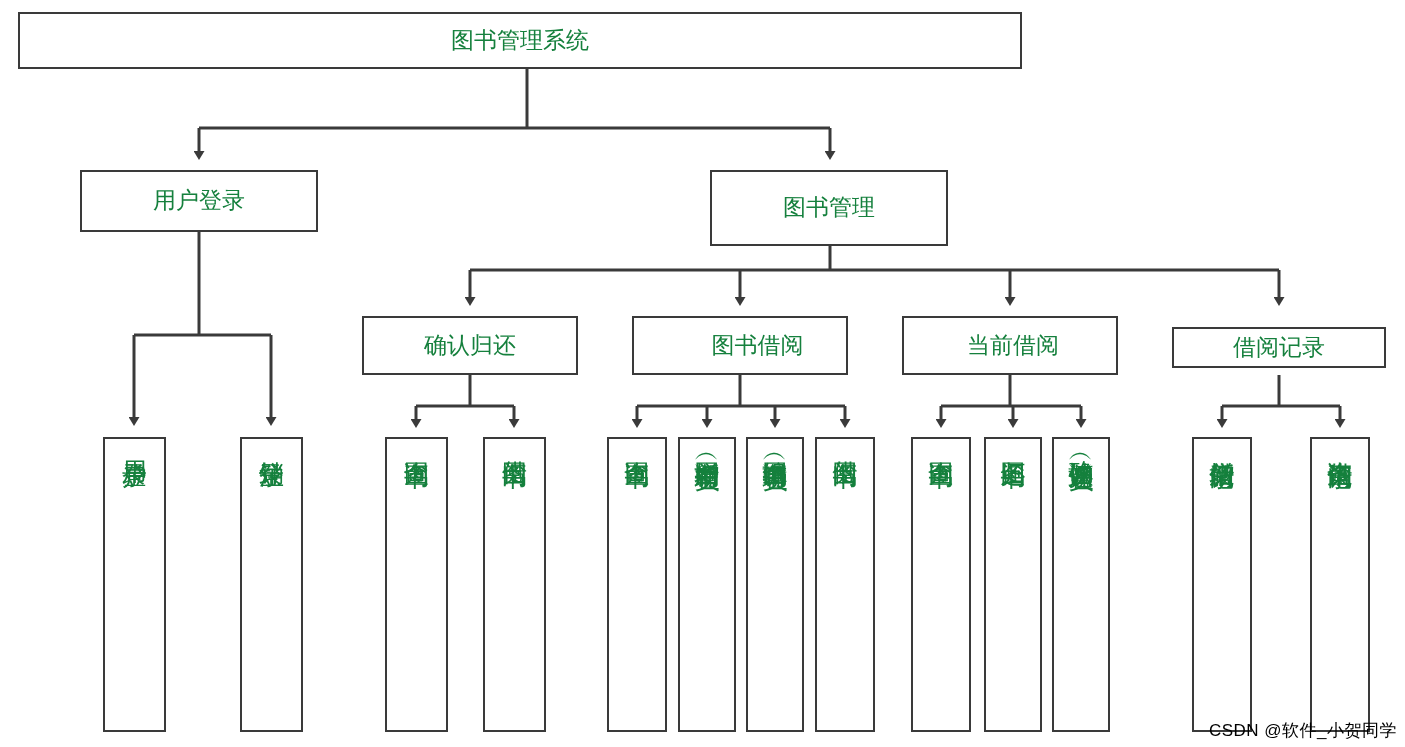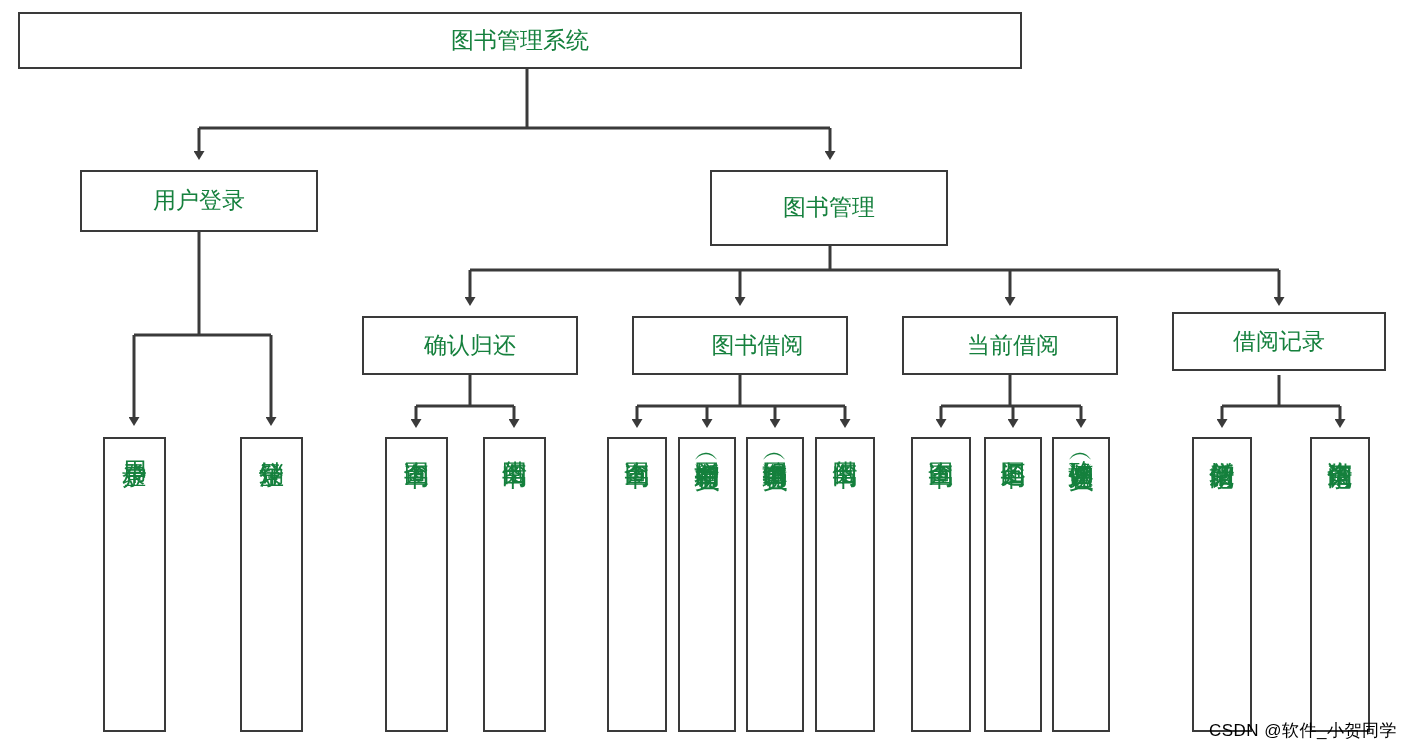--- a/index.html
+++ b/index.html
@@ -134,21 +134,21 @@
 
   <div class="node horiz" id="node-l3-0" style="left: 362px; top: 316px; width: 216px; height: 59px;">
     <span class="label">确认归还</span>
   </div>
   <div class="node horiz" id="node-l3-1" style="left: 632px; top: 316px; width: 216px; height: 59px; padding-left: 35px;">
     <span class="label">图书借阅</span>
   </div>
   <div class="node horiz" id="node-l3-2" style="left: 902px; top: 316px; width: 216px; height: 59px; padding-left: 6px;">
     <span class="label">当前借阅</span>
   </div>
-  <div class="node horiz" id="node-l3-3" style="left: 1172px; top: 312px; width: 214px; height: 59px;">
+  <div class="node horiz" id="node-l3-3" style="left: 1172px; top: 327px; width: 214px; height: 41px;">
     <span class="label">借阅记录</span>
   </div>
 
   <div class="node vert" id="node-leaf-0" style="left: 103px; top: 437px; width: 63px; height: 295px;">
     <span class="label">用户登录</span>
   </div>
   <div class="node vert" id="node-leaf-1" style="left: 240px; top: 437px; width: 63px; height: 295px;">
     <span class="label">注销登录</span>
   </div>
   <div class="node vert" id="node-leaf-2" style="left: 385px; top: 437px; width: 63px; height: 295px;">

